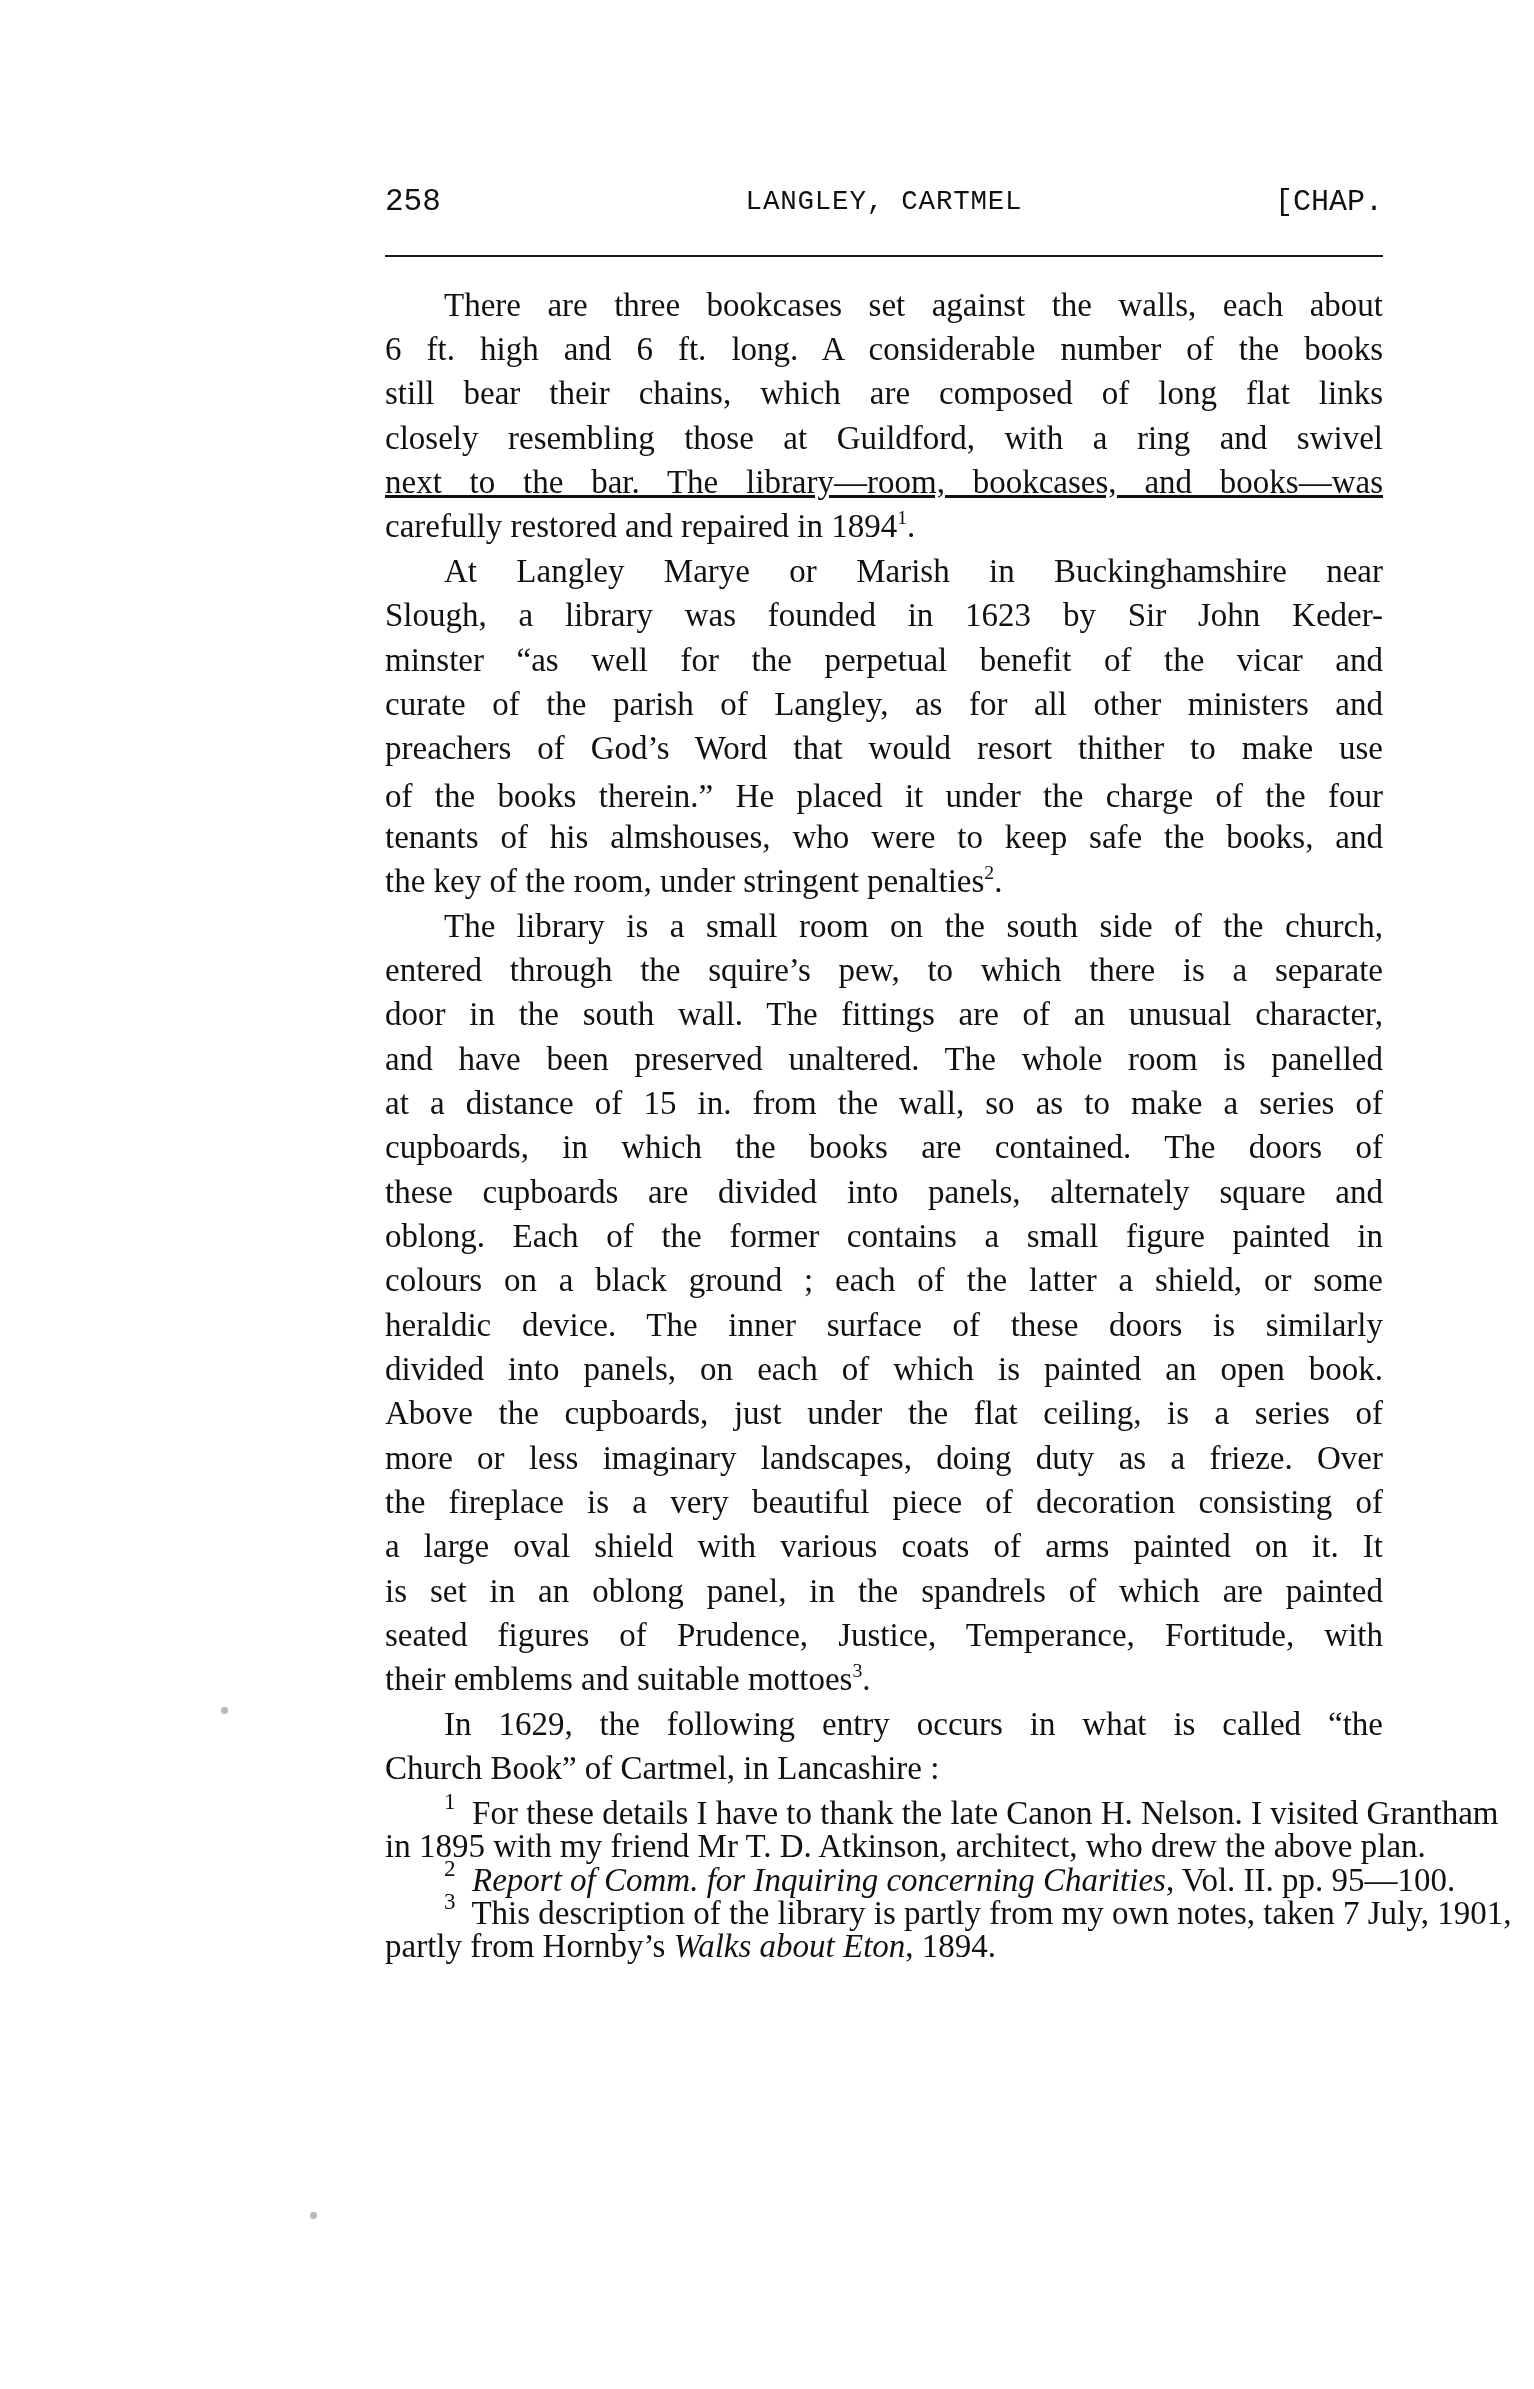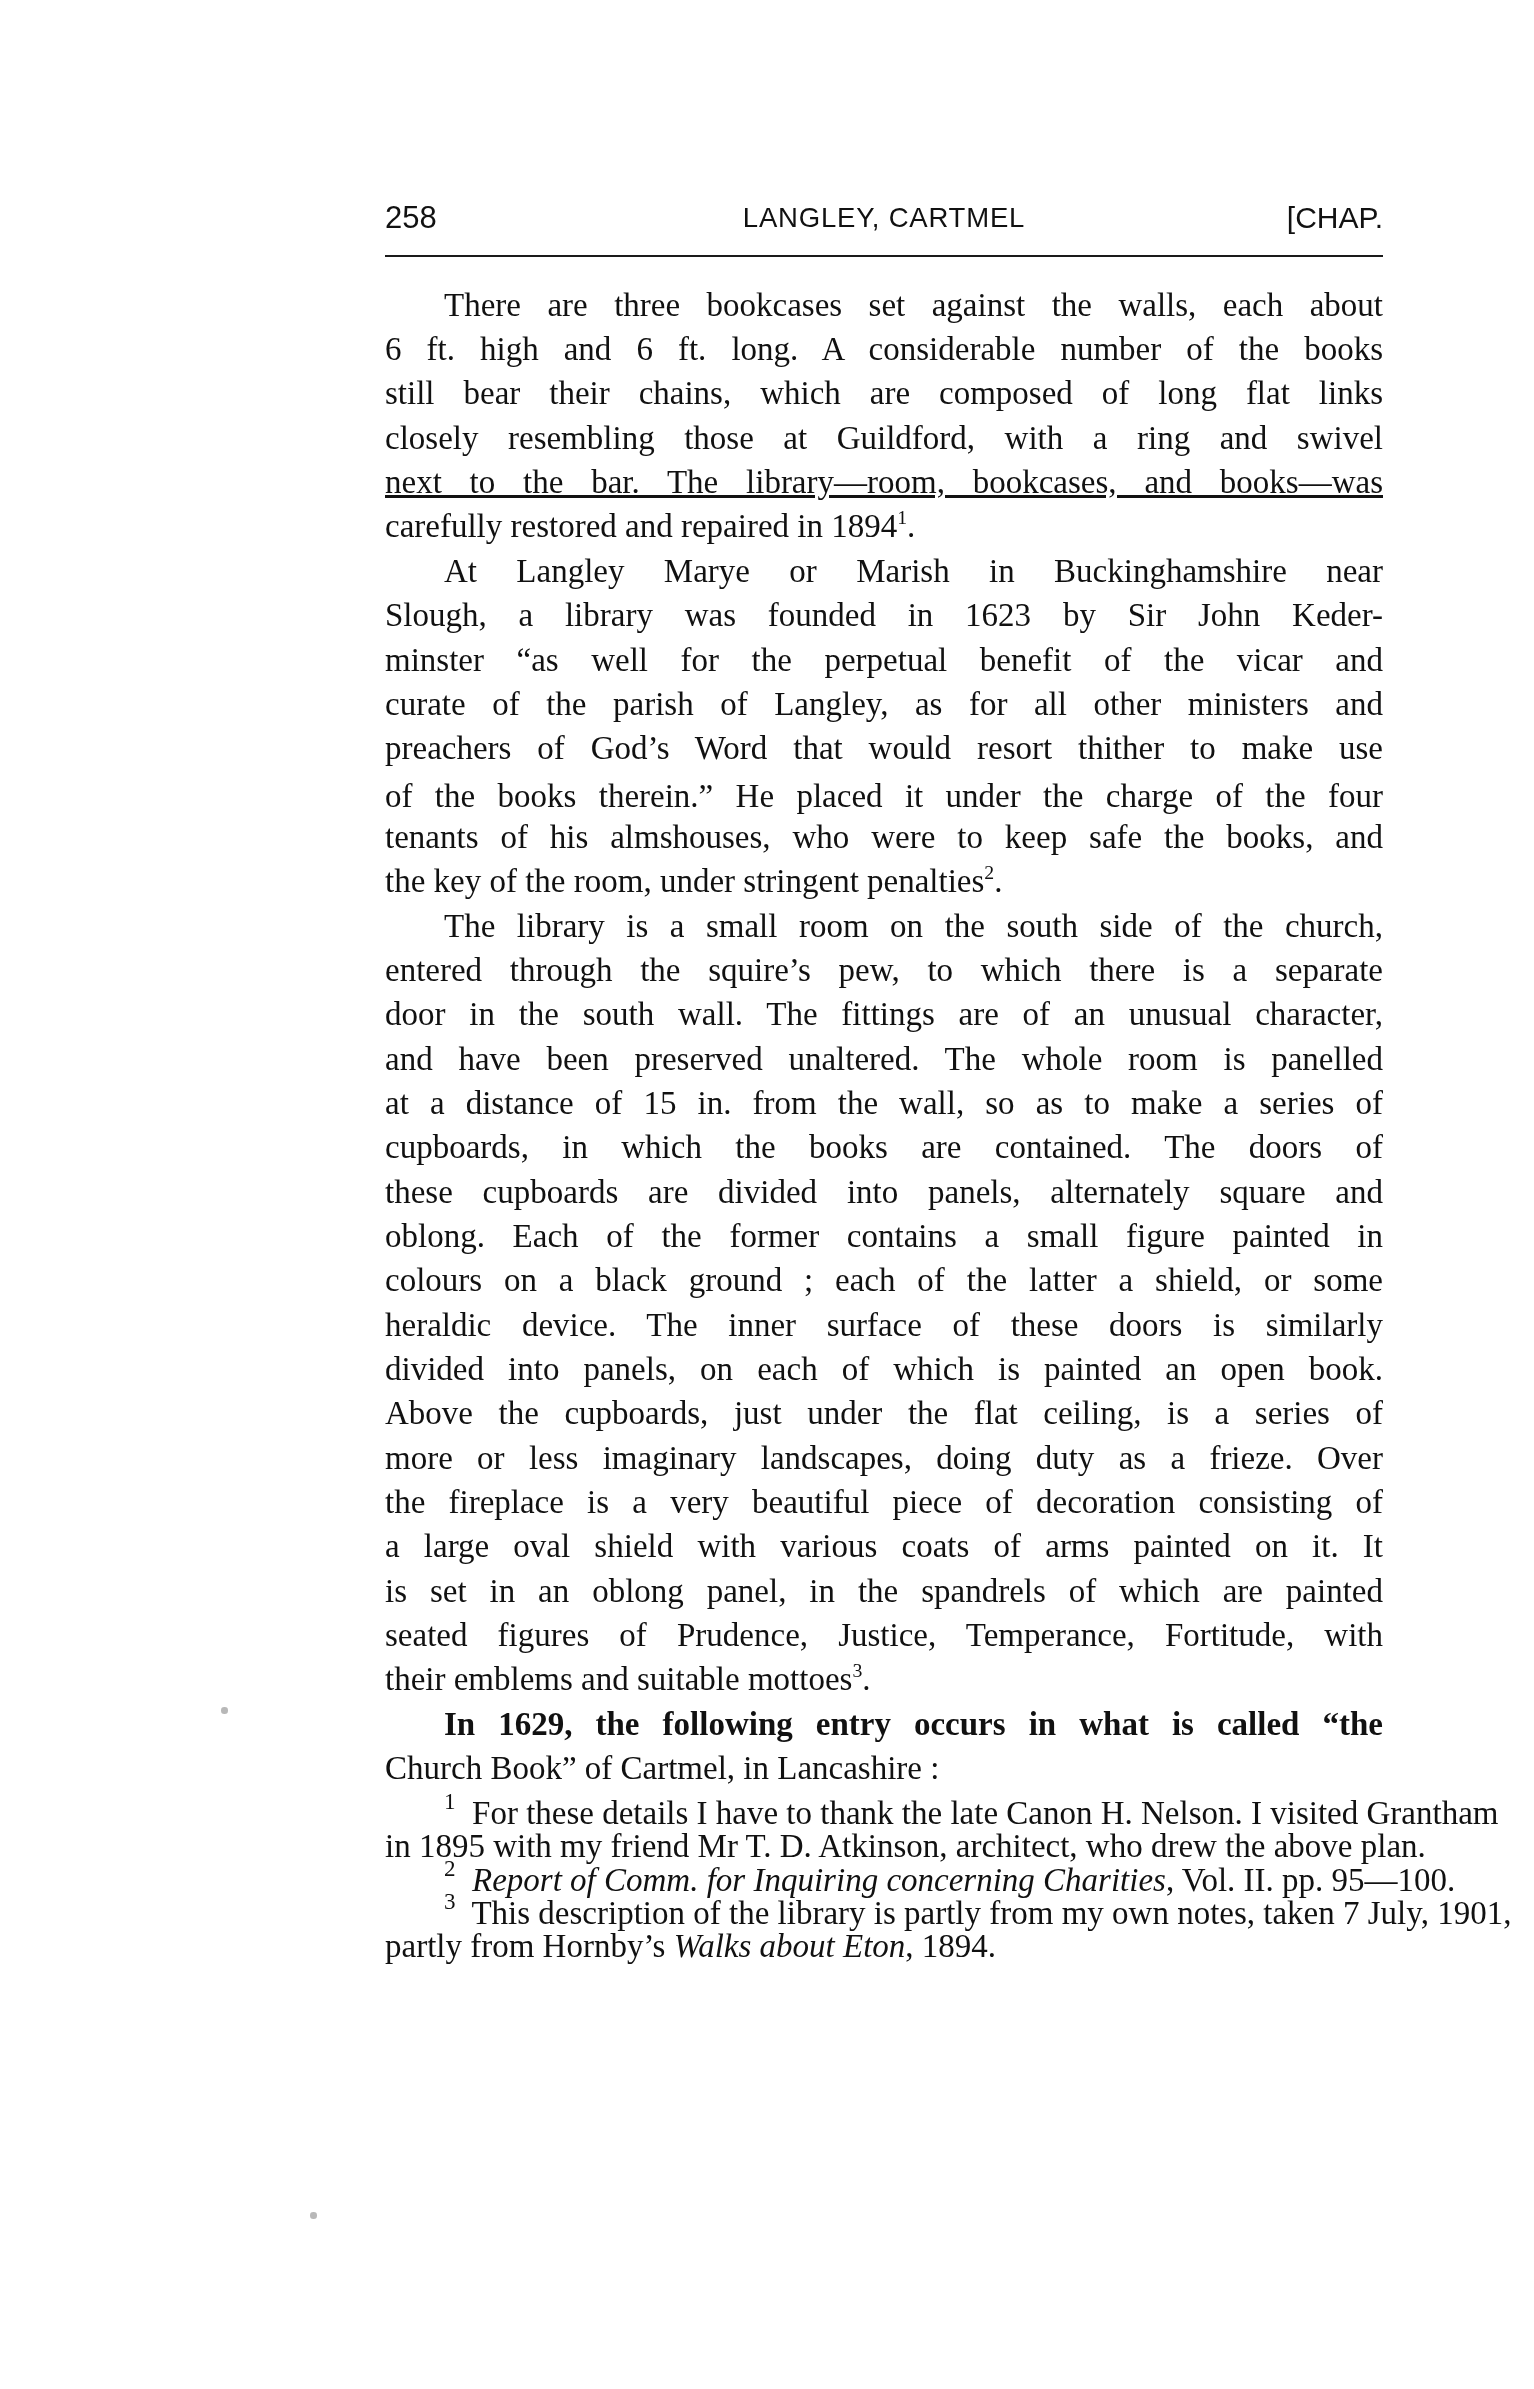--- a/index.html
+++ b/index.html
@@ -1,20 +1,20 @@
 <!DOCTYPE html>
 <html style="font-size:13px"><head>
 <meta charset="utf-8">
 <style>
   html, body { margin: 0; padding: 0; background: #ffffff; }
   body { width: 1535px; height: 2389px; position: relative; overflow: hidden;
          font-family: "DejaVu Serif", "Liberation Serif", serif; color: #111111; }
   .page { position: absolute; left: 0; top: 0; width: 1535px; height: 2389px; background: #ffffff; }
-  .running-head { position: absolute; left: 385px; width: 998px; top: 200px; height: 36px;
-                  font-family: Liberation Sans, sans-serif; font-size: 31px; line-height: 36px; }
+  .running-head { position: absolute; left: 385px; width: 998px; top: 184px; height: 36px;
+                  font-family: Liberation Mono, monospace; font-size: 31px; line-height: 36px; }
   .running-head .pagenum { position: absolute; left: 0; top: 0; }
   .running-head .title { position: absolute; left: 0; right: 0; top: 0; text-align: center;
                          font-size: 27.5px; letter-spacing: 0.8px; }
   .running-head .chap { position: absolute; right: 0; top: 0; font-size: 30px; }
   .rule { position: absolute; left: 385px; width: 998px; top: 255px; height: 2.4px; background: #1a1a1a; }
   .line { position: absolute; left: 385px; width: 998px; white-space: nowrap;
           font-family: "Liberation Serif", serif; font-size: 33px; height: 44px; line-height: 44px;
           text-align: justify; text-align-last: justify; }
   .line.last { text-align-last: left; }
   .line.indent { padding-left: 59px; box-sizing: border-box; }
@@ -67,21 +67,21 @@
       <div class="line" style="top: 1258px;"><span>colours on a black ground ;  each of the latter a shield, or some</span></div>
       <div class="line" style="top: 1303px;"><span>heraldic device.  The inner surface of these doors is similarly</span></div>
       <div class="line" style="top: 1347px;"><span>divided into panels, on each of which is painted an open book.</span></div>
       <div class="line" style="top: 1391px;"><span>Above the cupboards, just under the flat ceiling, is a series of</span></div>
       <div class="line" style="top: 1436px;"><span>more or less imaginary landscapes, doing duty as a frieze.  Over</span></div>
       <div class="line" style="top: 1480px;"><span>the fireplace is a very beautiful piece of decoration consisting of</span></div>
       <div class="line" style="top: 1524px;"><span>a large oval shield with various coats of arms painted on it.  It</span></div>
       <div class="line" style="top: 1569px;"><span>is set in an oblong panel, in the spandrels of which are painted</span></div>
       <div class="line" style="top: 1613px;"><span>seated figures of Prudence, Justice, Temperance, Fortitude, with</span></div>
       <div class="line last" style="top: 1657px;"><span>their emblems and suitable mottoes</span><sup>3</sup><span>.</span></div>
-      <div class="line indent" style="top: 1702px; font-weight: bold;"><span>In 1629, the following entry occurs in what is called “the</span></div>
+      <div class="line indent" style="top: 1702px;"><span>In 1629, the following entry occurs in what is called “the</span></div>
       <div class="line last" style="top: 1746px;"><span>Church Book” of Cartmel, in Lancashire :</span></div>
     </div>
   <div id="footnotes">
       <div class="fn indent" style="top: 1797px;"><sup>1</sup><span>&nbsp; For these details I have to thank the late Canon H. Nelson.  I visited Grantham</span></div>
       <div class="fn last" style="top: 1830px;"><span>in 1895 with my friend Mr T. D. Atkinson, architect, who drew the above plan.</span></div>
       <div class="fn indent last" style="top: 1864px;"><sup>2</sup><span>&nbsp; </span><i>Report of Comm. for Inquiring concerning Charities</i><span>, Vol. II. pp. 95—100.</span></div>
       <div class="fn indent" style="top: 1897px;"><sup>3</sup><span>&nbsp; This description of the library is partly from my own notes, taken 7 July, 1901,</span></div>
       <div class="fn last" style="top: 1930px;"><span>partly from Hornby’s </span><i>Walks about Eton</i><span>, 1894.</span></div>
     </div>
 

